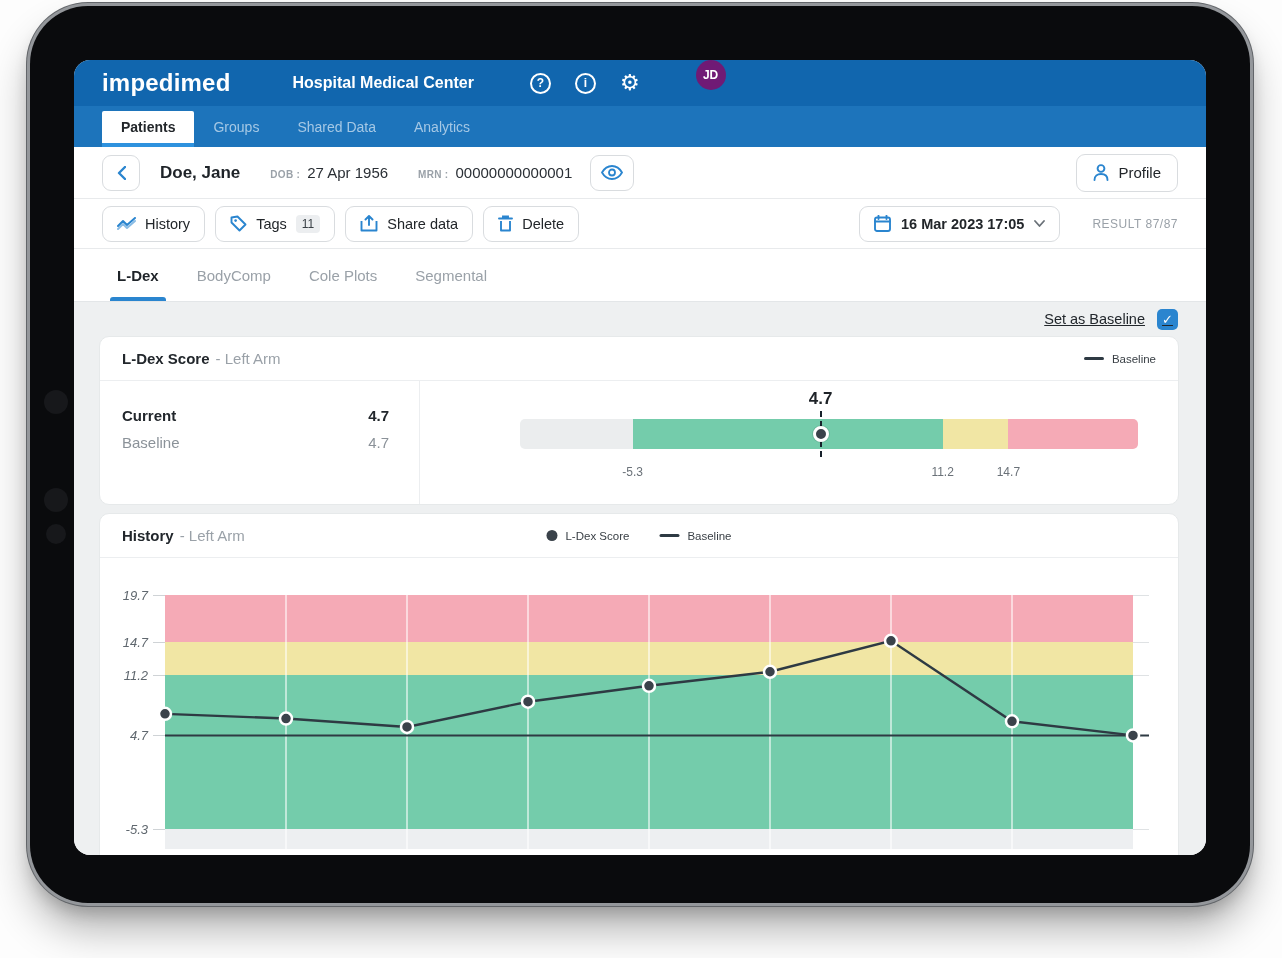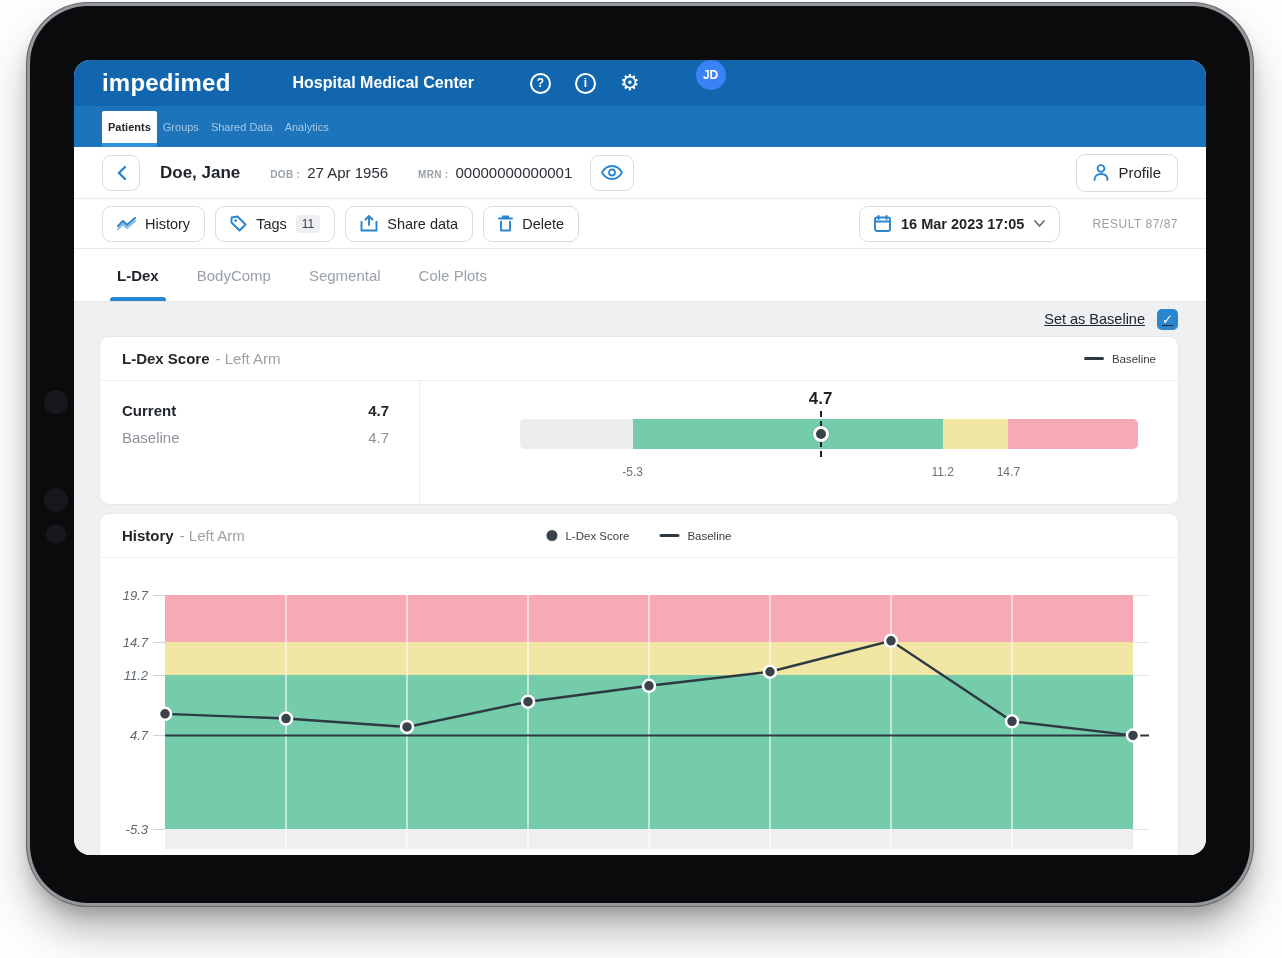--- a/index.html
+++ b/index.html
@@ -21,28 +21,28 @@
   .brand { color:#fff; font-weight:bold; font-size:24px; letter-spacing:.2px; align-self:center; }
   .app-title { color:#fff; font-size:16px; font-weight:600; margin-left:62px; align-self:center; }
   .role-tabs { margin-left:auto; display:flex; align-items:stretch; }
   .role-tab { display:flex; align-items:center; padding:0 22px; font-size:15px; color:#9cc2e2; cursor:pointer; }
   .role-tab.active { background:#2478be; border-bottom:3px solid #5cade8; color:#fff; }
   .topbar-icons { display:flex; align-items:center; gap:24px; margin-left:56px; margin-right:30px; }
   .circle-icon { width:21px; height:21px; border:2px solid #fff; border-radius:50%;
                  color:#fff; font-size:12px; font-weight:bold; display:flex;
                  align-items:center; justify-content:center; cursor:pointer; }
   .gear-icon { color:#fff; font-size:22px; line-height:1; cursor:pointer; }
-  .avatar { width:30px; height:30px; border-radius:50%; background:#3b82f6; color:#fff;
+  .avatar { width:30px; height:30px; border-radius:50%; background:#701a75; color:#fff;
             font-size:12px; font-weight:bold; display:flex; align-items:center;
             justify-content:center; margin-left:26px; cursor:pointer; }
 
   
   .navbar { position:absolute; left:0; top:46px; right:0; height:41px; background:#1d74bb;
             display:flex; align-items:stretch; padding-left:28px; z-index:4; }
-  .nav-tab { display:flex; align-items:center; padding:0 6px; color:#a5c8e5; font-size:11px; cursor:pointer; }
+  .nav-tab { display:flex; align-items:center; padding:0 19px; color:#a5c8e5; font-size:14px; cursor:pointer; }
   .nav-tab.active { background:#fff; color:#22262a; font-weight:600; align-self:flex-end;
                     height:36px; border-bottom:4px solid #2e92de; border-radius:2px 2px 0 0; }
 
   
   .row { position:absolute; left:0; right:0; background:#fff; border-bottom:1px solid #e8eaec;
          display:flex; align-items:center; padding:0 28px; }
   .patient-row { top:87px; height:52px; }
   .sq-btn { height:36px; border:1px solid #d9dcdf; border-radius:9px; background:#fff;
             display:flex; align-items:center; justify-content:center; cursor:pointer; }
   .back-btn { width:38px; }
@@ -89,21 +89,21 @@
             font-size:11.5px; color:#3a4046; }
   .legend-center { position:absolute; left:50%; transform:translateX(-50%); margin:0;
                    display:flex; align-items:center; gap:8px; font-size:11.5px; color:#3a4046; }
   .legend-dash { width:20px; height:3px; background:#2e3a43; border-radius:2px; }
   .legend-dot { width:11px; height:11px; border-radius:50%; background:#3a424a; }
   .legend-gap { width:14px; }
 
   
   .stats { position:absolute; left:0; top:44px; bottom:0; width:320px;
            border-right:1px solid #eceef0; padding:16px 0 0 22px; }
-  .stat-row { display:flex; align-items:center; height:27px; font-size:15px; color:#8b9299; }
+  .stat-row { display:flex; align-items:flex-end; height:27px; font-size:15px; color:#8b9299; }
   .stat-row.emph, .stat-row.emph .stat-value { color:#22272c; font-weight:bold; }
   .stat-value { margin-left:auto; width:62px; text-align:right; margin-right:30px; }
 
   
   .gauge { position:absolute; left:420px; top:96px; width:618px; height:110px; }
   .gauge-value { position:absolute; top:0; transform:translateX(-50%); font-size:17px;
                  font-weight:bold; color:#1e2328; }
   .gauge-bar { position:absolute; left:0; right:0; top:30px; height:30px; display:flex;
                border-radius:5px; overflow:hidden; }
   .gauge-seg { height:100%; }
@@ -216,22 +216,22 @@
         <svg width="11" height="7" viewBox="0 0 11 7">
           <path d="M1 1 L5.5 6 L10 1" fill="none" stroke="#6a7178" stroke-width="1.8" stroke-linecap="round" stroke-linejoin="round"></path>
         </svg>
       </div>
       <div class="result-label">RESULT 87/87</div>
     </div>
 
     <div class="row subtabs-row">
       <div class="subtab active">L-Dex</div>
       <div class="subtab">BodyComp</div>
+      <div class="subtab">Cole Plots</div>
       <div class="subtab">Segmental</div>
-      <div class="subtab">Cole Plots</div>
     </div>
 
     <div class="content">
 
       <div class="baseline-row">
         <span>Set as Baseline</span>
         <div class="checkbox">✓</div>
       </div>
 
       <div class="card card1">

